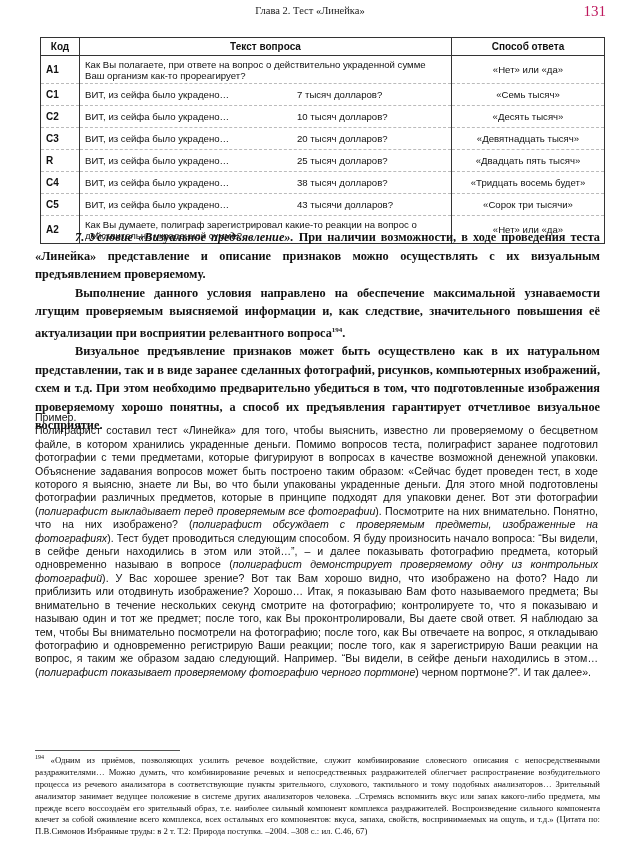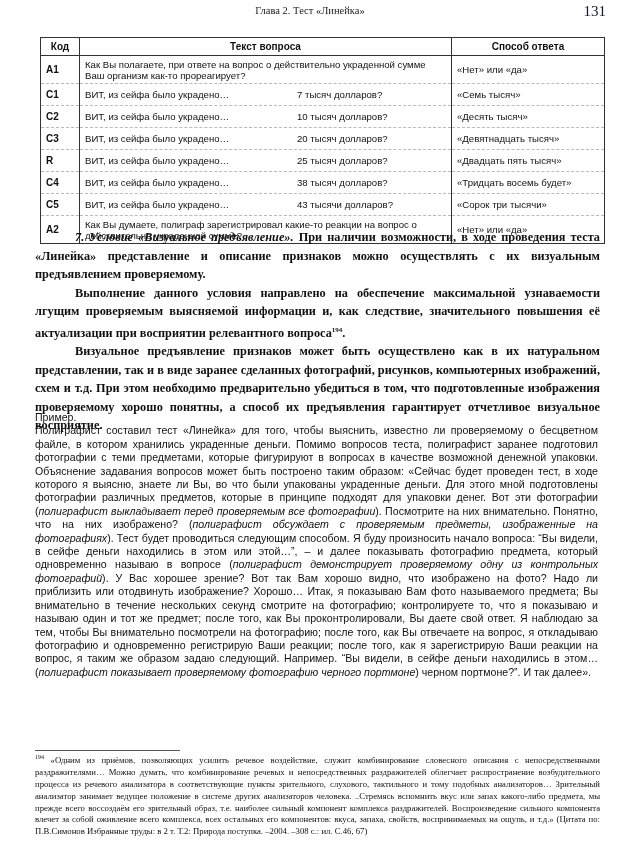--- a/index.html
+++ b/index.html
@@ -1,24 +1,24 @@
 <!DOCTYPE html>
 <html><head>
 <meta charset="utf-8">
 <style>
   html, body { margin:0; padding:0; background:#fff; }
   body { width:620px; height:841px; position:relative; overflow:hidden; color:#111; }
   .header-title { position:absolute; top:5px; left:0; width:620px; text-align:center; font-family:"Liberation Serif", serif; font-size:10.5px; color:#222; }
-  .page-num { position:absolute; top:3px; right:14px; font-family:"Liberation Serif", serif; font-size:15px; color:#0f172a; }
+  .page-num { position:absolute; top:3px; right:14px; font-family:"Liberation Serif", serif; font-size:15px; color:#be185d; }
   table.qt { position:absolute; top:37px; left:33px; width:565px; border-collapse:collapse; font-family:"Liberation Sans", sans-serif; font-size:9.6px;margin-left:7px; }
   table.qt th { font-weight:bold; font-size:10px; border:1.3px solid #333; height:17px; padding:0 4px; background:#fff; }
   table.qt td { border-left:1.3px solid #333; border-right:1.3px solid #333; border-bottom:1px dashed #bbb; padding:1px 5px; line-height:11px; vertical-align:middle; }
   table.qt tr:last-child td { border-bottom:1.3px solid #333; }
   table.qt td.code { width:28px; text-align:left; font-weight:bold; font-size:10px; }
-  table.qt td.ans { width:142px; }
+  table.qt td.ans { width:142px; text-align:center; }
   table.qt tr.single td { height:19px; }
   table.qt tr.double td { height:25px; }
   .qrow { display:flex; }
   .qrow .stem { width:212px; }
   .qrow .amt { flex:1; }
   .serif { position:absolute; left:35px; width:565px; font-family:"Liberation Serif", serif; font-size:12.3px; line-height:18.5px; text-align:justify;font-weight:bold; }
   .serif p { margin:0; }
   .ind { text-indent:40px; }
   sup { font-size:7px; }
   .example { position:absolute; left:35px; top:411px; width:563px; font-family:"Liberation Sans", sans-serif; font-size:10.6px; line-height:13.4px; text-align:justify; }

